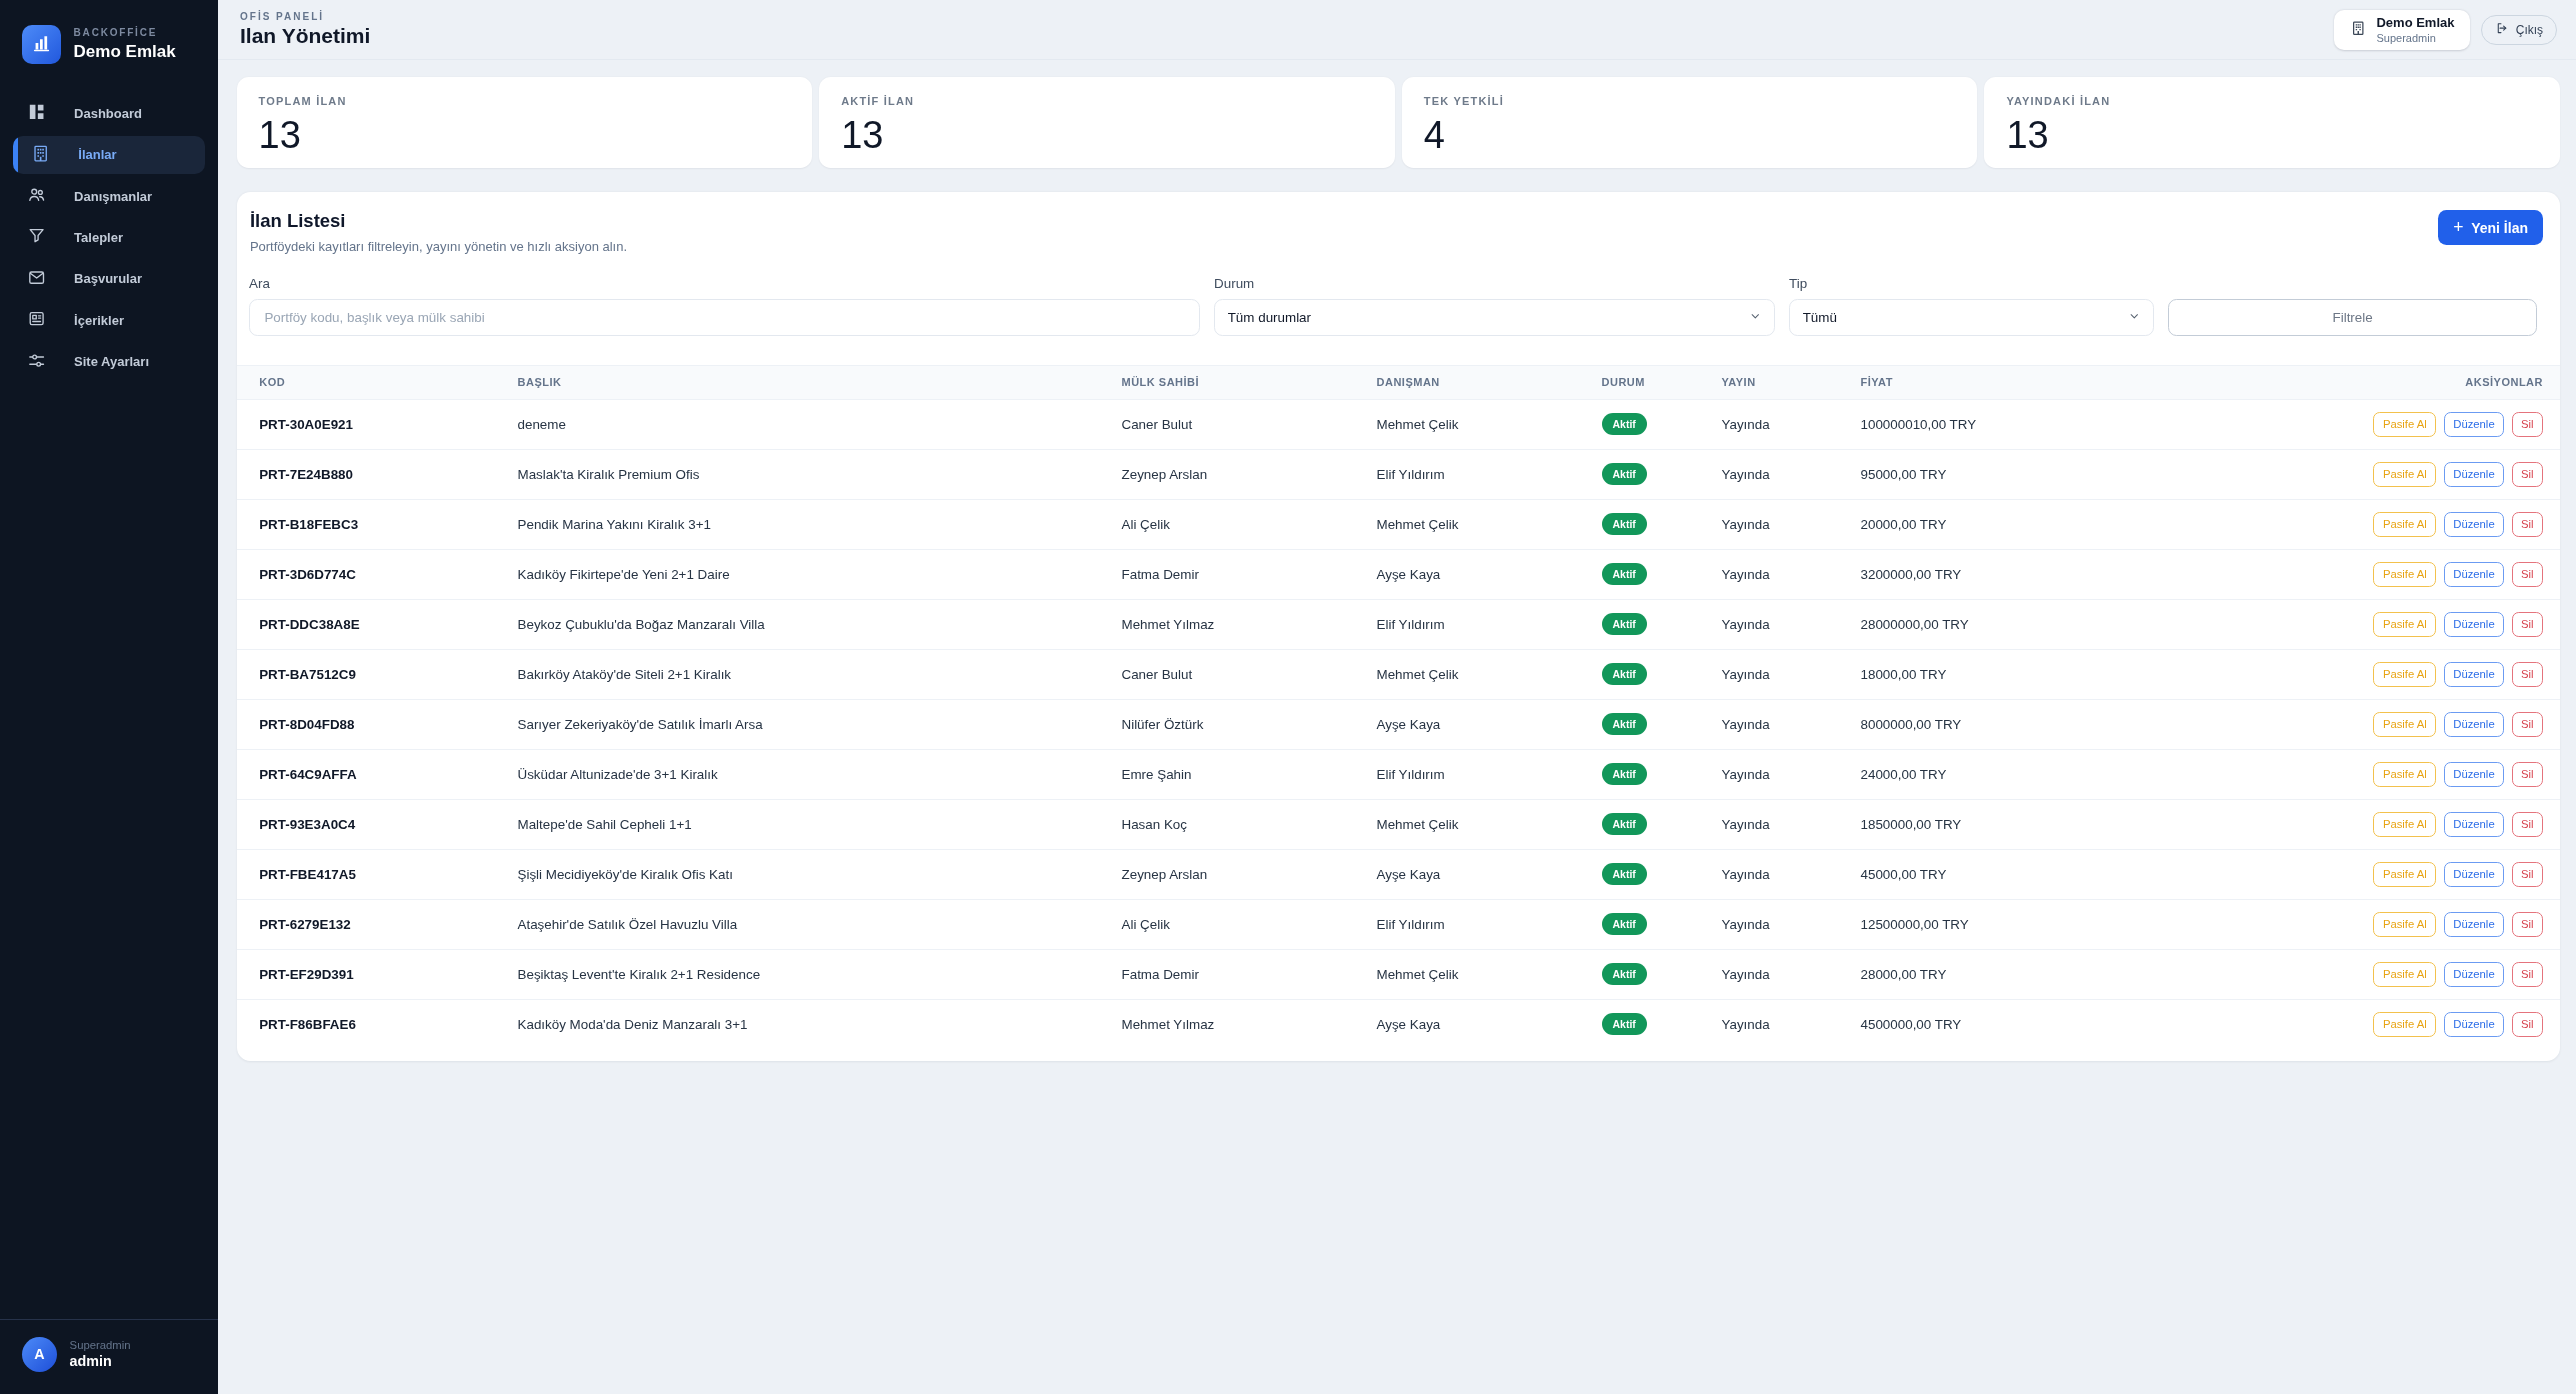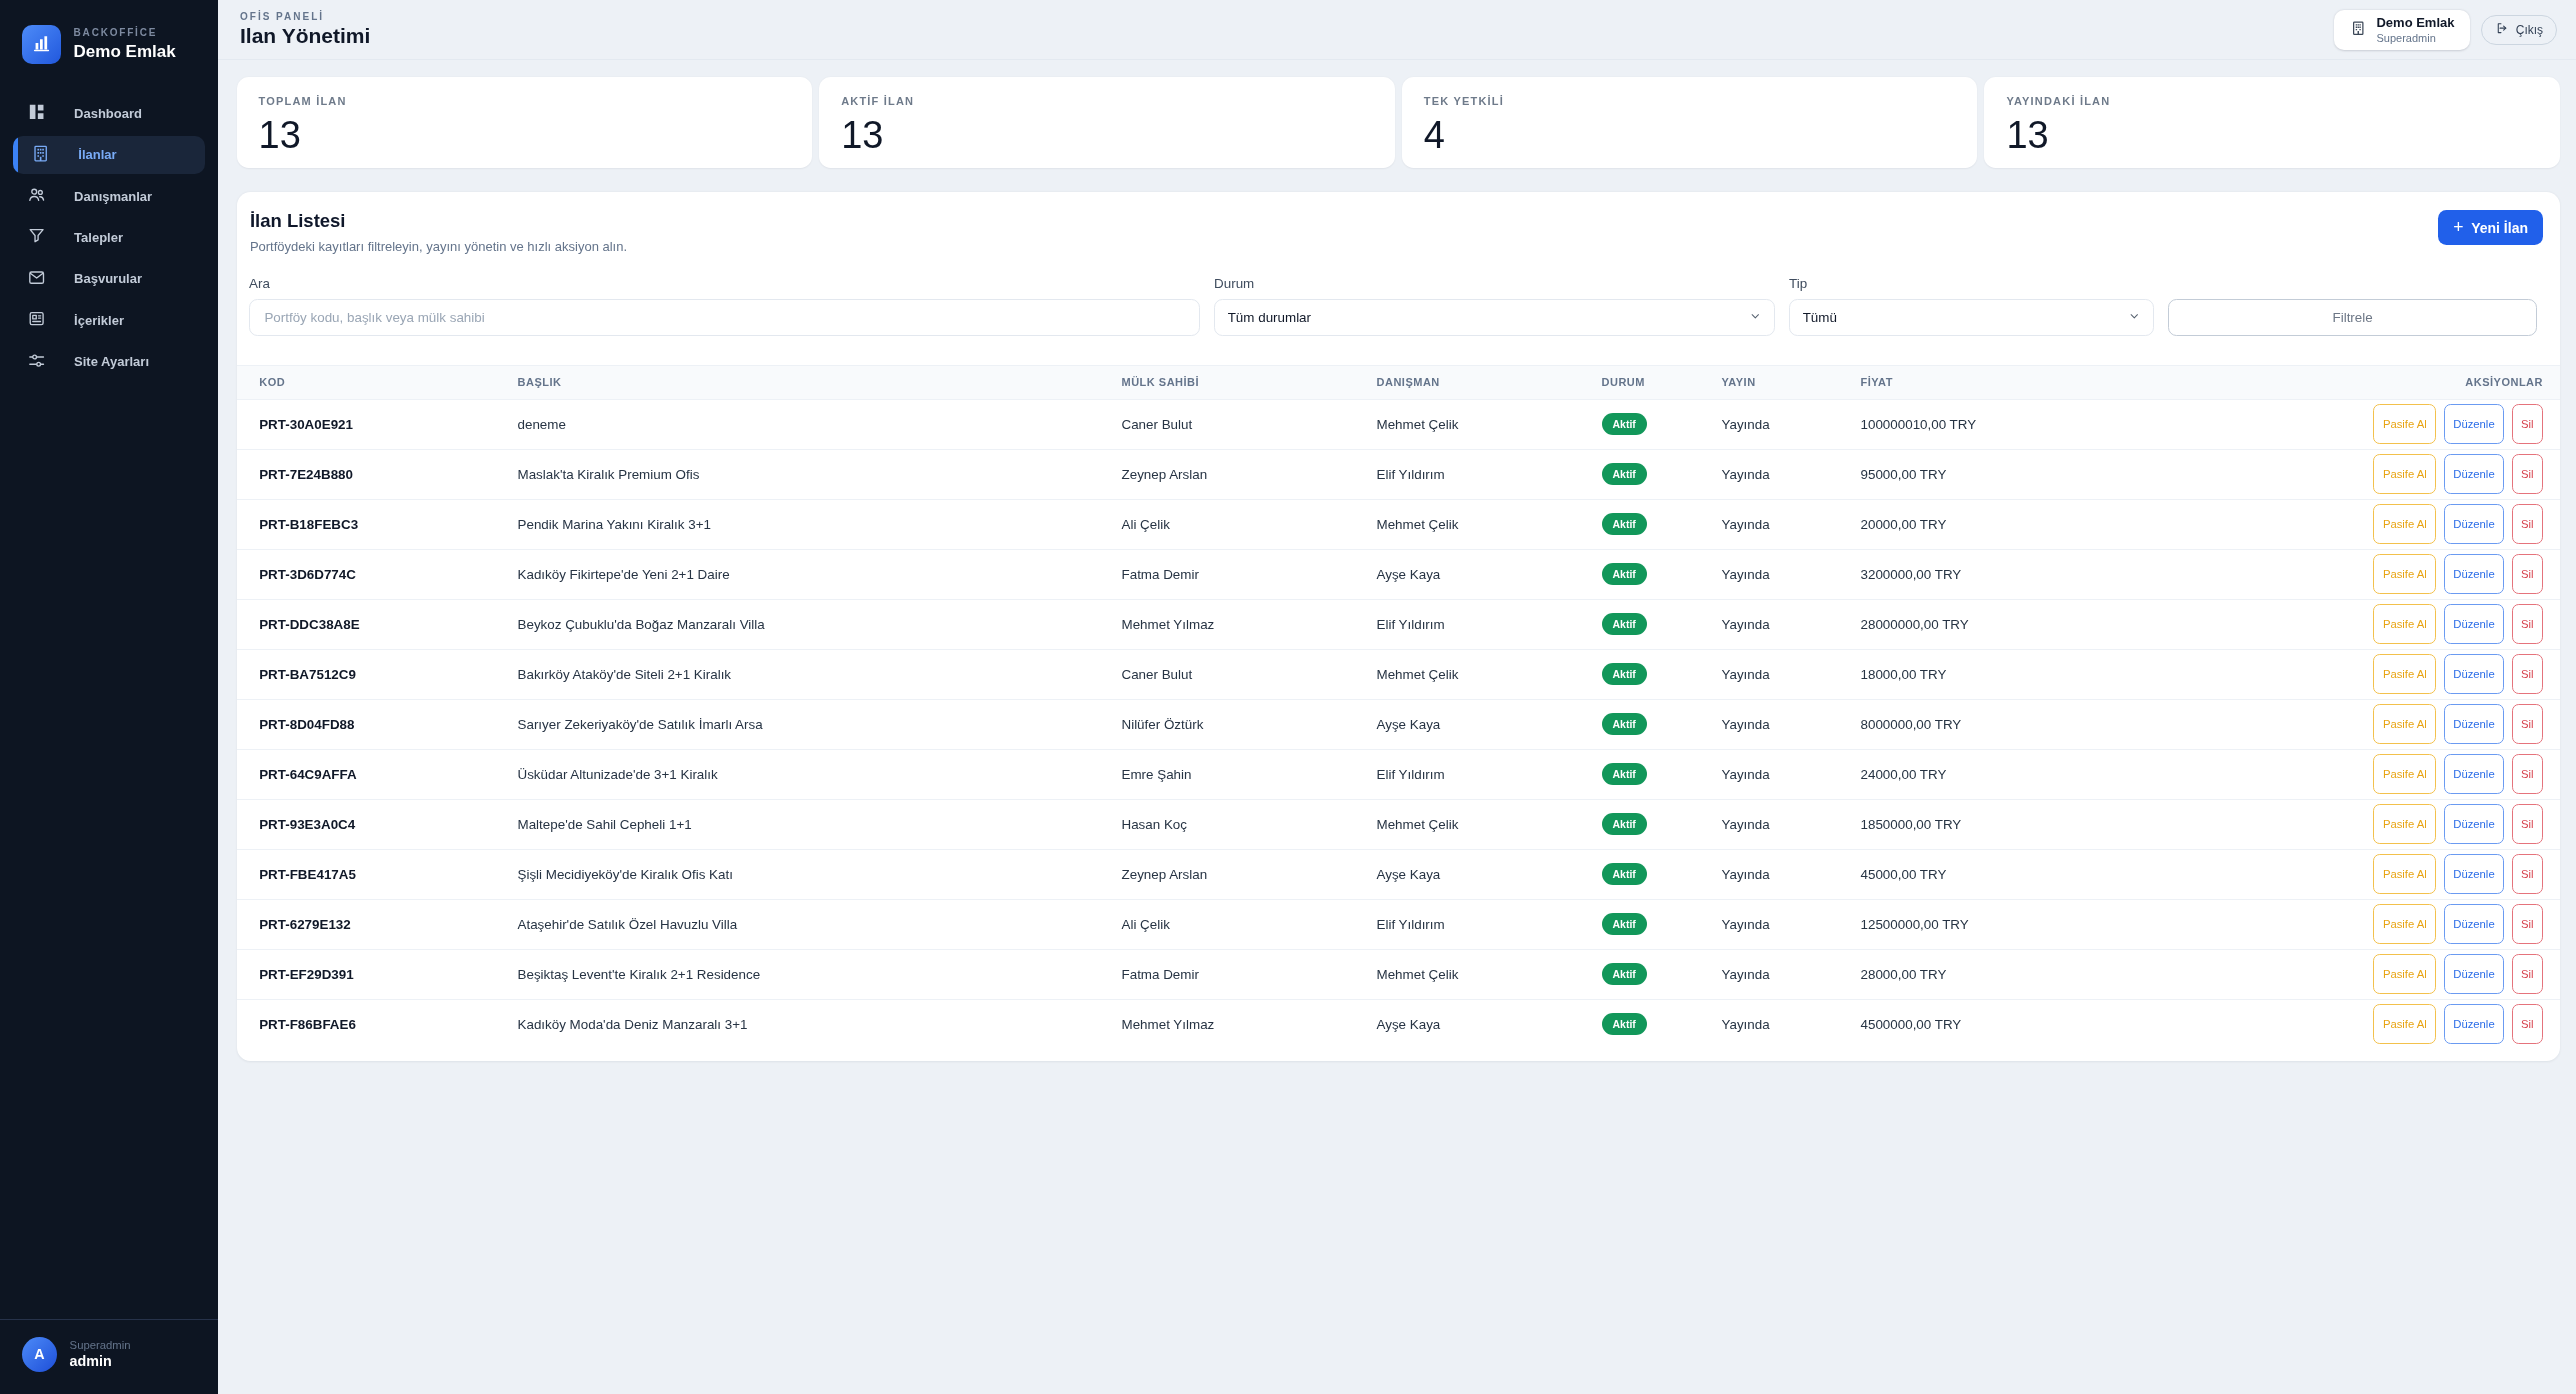--- a/index.html
+++ b/index.html
@@ -141,21 +141,21 @@
   th.col-actions, td.cell-actions { text-align: right; padding-right: 17px; }
   tbody td { height: 50px; font-size: 13.4px; color: #273444; padding: 0; }
   tbody tr + tr td { border-top: 0.8px solid #edf1f6; }
   td.cell-code { font-weight: 700; color: #101828; }
   .badge {
     display: inline-block; background: #12975a; color: #fff;
     font-size: 10.5px; font-weight: 700; padding: 5px 11px; border-radius: 838px;
   }
   .actions { display: inline-flex; gap: 7.6px; }
   .act-btn {
-    height: 40px; border-radius: 6.7px; background: #fff; font-size: 11.3px;
+    height: 25px; border-radius: 6.7px; background: #fff; font-size: 11.3px;
     padding: 0 8.4px; cursor: pointer; font-family: inherit;
   }
   .act-deactivate { border: 1.3px solid #f3c14c; color: #e8a413; }
   .act-edit { border: 1.3px solid #6b9bf2; color: #2b6de8; }
   .act-delete { border: 1.3px solid #e5737c; color: #d7414d; }
 </style>
 </head>
 <body>
 
 <aside class="sidebar">

